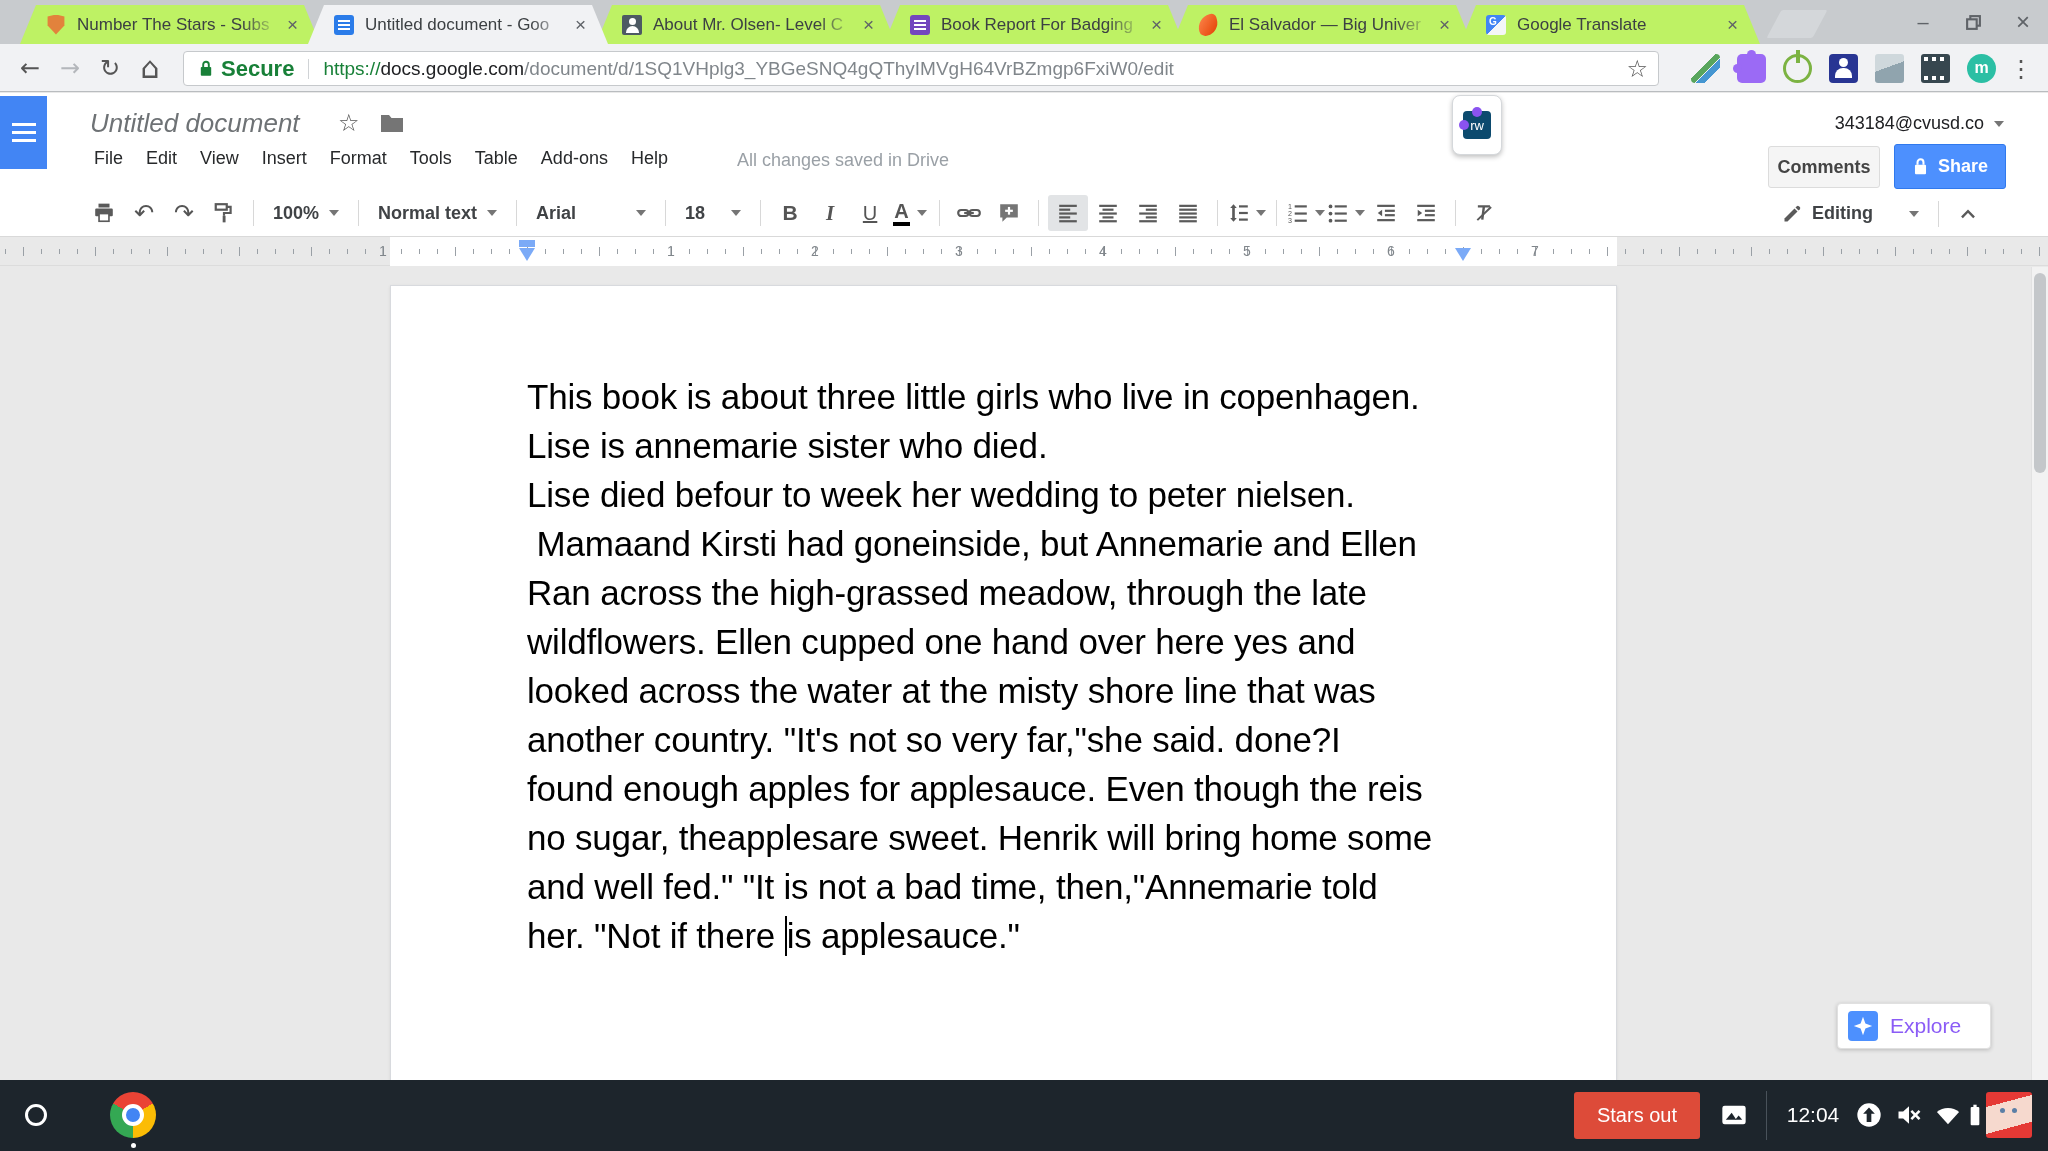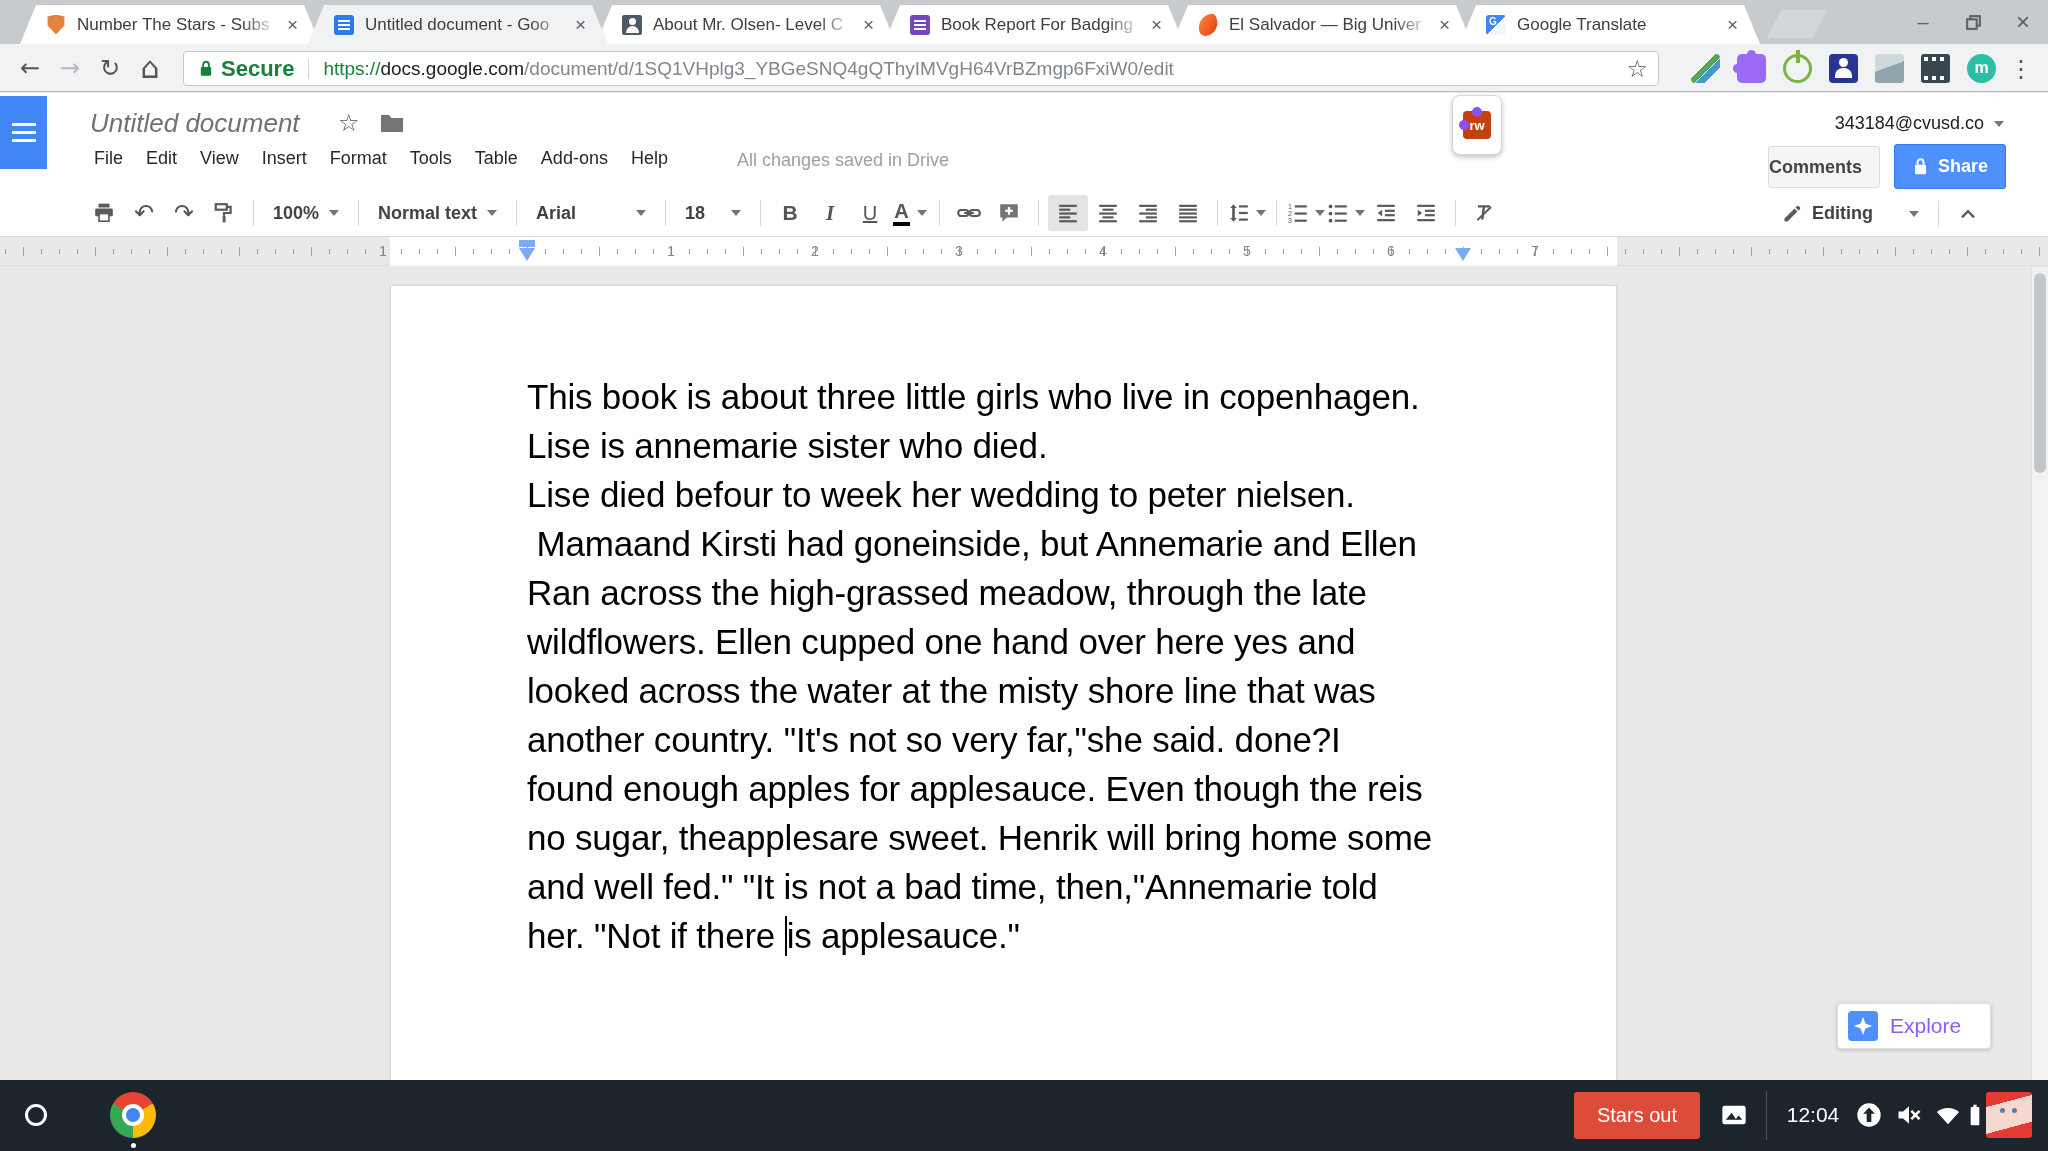--- a/index.html
+++ b/index.html
@@ -2,21 +2,21 @@
 <html><head>
 <meta charset="utf-8">
 <style>
   *{box-sizing:border-box;margin:0;padding:0}
   body{font-family:"Liberation Sans",sans-serif;background:#000}
   .screen{position:relative;width:2048px;height:1151px;background:#e9e9e9;overflow:hidden}
 
   
   .tabstrip{position:absolute;left:0;top:0;width:2048px;height:44px;background:#c8cbce}
   .tab{position:absolute;top:5px;height:39px;width:300px;display:flex;align-items:center;
-       padding:0 22px 0 26px;background:#ffffff;
+       padding:0 22px 0 26px;background:#bef264;
        clip-path:polygon(16px 0,calc(100% - 16px) 0,100% 100%,0 100%);
        filter:drop-shadow(0 0 1px rgba(0,0,0,.25))}
   .tab.active{background:#f1f2f4}
   .tab-title{font-size:17px;color:#3c4043;white-space:nowrap;overflow:hidden;flex:1;
        -webkit-mask-image:linear-gradient(90deg,#000 82%,transparent);mask-image:linear-gradient(90deg,#000 82%,transparent)}
   .tab-close{font-size:19px;color:#5f6368;margin-left:8px;line-height:1}
   .fav{width:20px;height:20px;margin-right:11px;flex:none}
   .fav-shield{background:#e2823c;clip-path:polygon(50% 0,92% 10%,92% 55%,50% 100%,8% 55%,8% 10%)}
   .fav-docs{background:#2b7ce9;border-radius:3px;position:relative}
   .fav-docs::after,.fav-forms::after{content:"";position:absolute;left:4px;right:4px;top:5px;height:2px;background:#fff;box-shadow:0 4px 0 #fff,0 8px 0 #fff}
@@ -70,26 +70,26 @@
   .hamb{width:24px;height:3px;background:#fff;box-shadow:0 8px 0 #fff,0 16px 0 #fff;margin-bottom:16px}
   .doc-title{position:absolute;left:90px;top:15px;font-size:26px;font-style:italic;color:#6e7275}
   .title-star{position:absolute;left:338px;top:18px;font-size:24px;color:#757575}
   .folder-ico{position:absolute;left:380px;top:20px}
   .menurow{position:absolute;left:94px;top:55px;display:flex;gap:23px;font-size:18px;color:#27292b}
   .menurow span{cursor:default}
   .save-status{position:absolute;left:737px;top:57px;font-size:18px;color:#9aa0a6}
   .account{position:absolute;right:44px;top:20px;font-size:18px;color:#202124;display:flex;align-items:center;gap:10px}
   .caret{width:0;height:0;border-left:5px solid transparent;border-right:5px solid transparent;border-top:6px solid #757575}
   .btn-comments{position:absolute;left:1768px;top:53px;width:112px;height:42px;background:#f5f5f5;border:1px solid #dcdcdc;border-radius:3px;
-      font-size:18px;font-weight:bold;color:#444;display:flex;align-items:center;justify-content:flex-start}
+      font-size:18px;font-weight:bold;color:#444;display:flex;align-items:center;justify-content:center}
   .btn-share{position:absolute;left:1894px;top:51px;width:112px;height:45px;background:#4d90fe;border:1px solid #3079ed;border-radius:3px;
       font-size:18px;font-weight:bold;color:#fff;display:flex;align-items:center;justify-content:center;gap:9px}
   .rw-btn{position:absolute;left:1452px;top:2px;width:50px;height:60px;background:#fff;border:1px solid #d5d8db;border-radius:8px;
       box-shadow:0 2px 5px rgba(0,0,0,.25);display:flex;align-items:center;justify-content:center}
-  .rw-puzzle{position:relative;width:28px;height:28px;background:#c2410c;border-radius:4px;color:#fff;font-weight:bold;font-size:13px;
+  .rw-puzzle{position:relative;width:28px;height:28px;background:#0c4a6e;border-radius:4px;color:#fff;font-weight:normal;font-size:13px;
       display:flex;align-items:center;justify-content:center}
   .rw-puzzle::before{content:"";position:absolute;left:-4.5px;top:9px;width:10px;height:10px;border-radius:50%;background:#8a53f1}
   .rw-puzzle::after{content:"";position:absolute;top:-4.5px;left:9px;width:10px;height:10px;border-radius:50%;background:#8a53f1}
 
   
   .toolbar{position:absolute;left:0;top:190px;width:2048px;height:47px;background:#fff;border-bottom:1px solid #d9d9d9;display:flex;align-items:center;padding-left:84px}
   .tbi{height:36px;min-width:40px;display:flex;align-items:center;justify-content:center;border-radius:3px;flex:none}
   .tbi.activebg{background:#e2e4e6}
   .tb-sep{width:1px;height:26px;background:#d8d8d8;margin:0 9px;flex:none}
   .tb-label{font-size:18px;font-weight:bold;color:#404346;display:flex;align-items:center;gap:10px;padding:0 10px;height:36px;border-radius:3px;flex:none}

